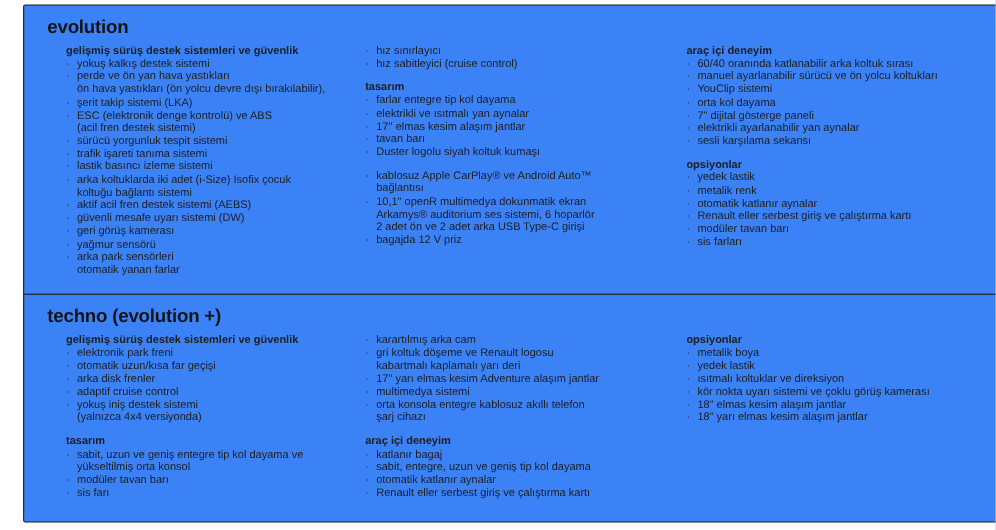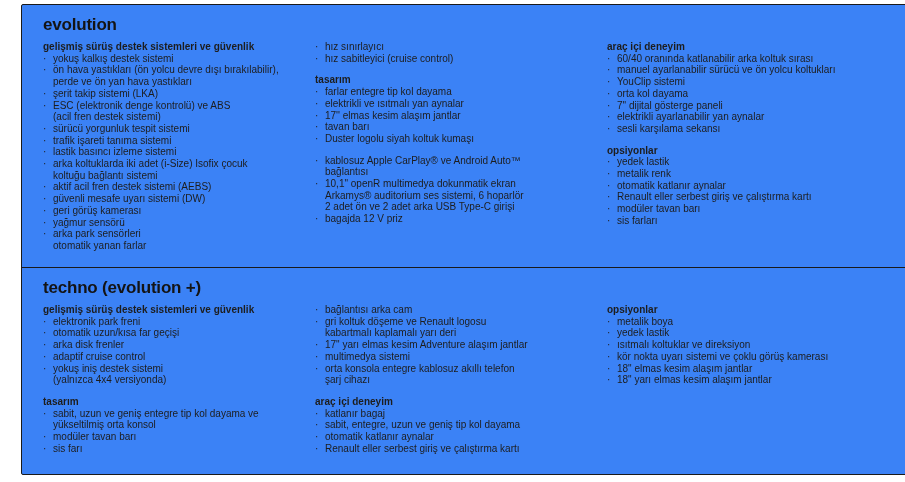--- a/index.html
+++ b/index.html
@@ -9,21 +9,21 @@
   .page-box {
     position:absolute; left:21px; top:4px; width:893px; height:471px;
     border:1.5px solid #1a1a1a; border-radius:2px; background:#3b82f6;
   }
   .section { padding:9px 10px 0 21px; }
   .section.first { height:263px; border-bottom:1.5px solid #1a1a1a; }
   .section-title {
     font-size:17px; font-weight:700; letter-spacing:-0.2px;
     line-height:22px; margin-bottom:5px; color:#141414;
   }
-  .columns { display:grid; grid-template-columns:272px 292px auto; align-items:start; }
+  .columns { display:grid; grid-template-columns:272px 292px auto; align-items:start;margin-left:17px; }
   .column { font-size:10px; line-height:11.7px; }
   .group + .group { margin-top:10px; }
   .group-header { font-weight:700; }
   .item { display:flex; }
   .bullet { flex:none; width:10px; }
   .lines { flex:1; min-width:0; }
   .line { white-space:nowrap; }
 </style>
 </head>
 <body>
@@ -37,22 +37,22 @@
             <div class="group-header">gelişmiş sürüş destek sistemleri ve güvenlik</div>
             <div class="item">
               <span class="bullet">·</span>
               <div class="lines">
                 <div class="line">yokuş kalkış destek sistemi</div>
               </div>
             </div>
             <div class="item">
               <span class="bullet">·</span>
               <div class="lines">
+                <div class="line">perde ve ön yan hava yastıkları</div>
                 <div class="line">ön hava yastıkları (ön yolcu devre dışı bırakılabilir),</div>
-                <div class="line">perde ve ön yan hava yastıkları</div>
               </div>
             </div>
             <div class="item">
               <span class="bullet">·</span>
               <div class="lines">
                 <div class="line">şerit takip sistemi (LKA)</div>
               </div>
             </div>
             <div class="item">
               <span class="bullet">·</span>
@@ -338,21 +338,21 @@
                 <div class="line">sis farı</div>
               </div>
             </div>
           </div>
         </div>
         <div class="column">
           <div class="group">
             <div class="item">
               <span class="bullet">·</span>
               <div class="lines">
-                <div class="line">bağlantısı arka cam</div>
+                <div class="line">karartılmış arka cam</div>
               </div>
             </div>
             <div class="item">
               <span class="bullet">·</span>
               <div class="lines">
                 <div class="line">gri koltuk döşeme ve Renault logosu</div>
                 <div class="line">kabartmalı kaplamalı yarı deri</div>
               </div>
             </div>
             <div class="item">

